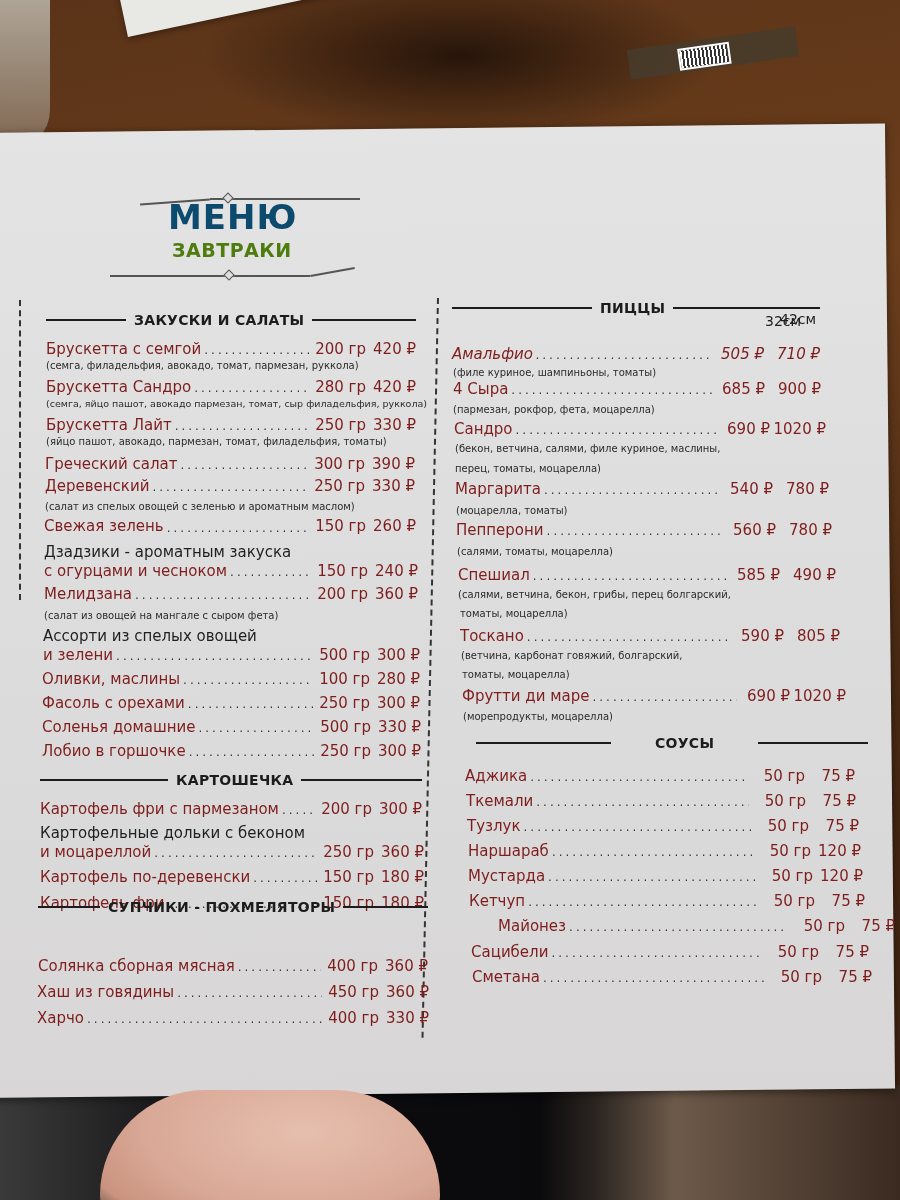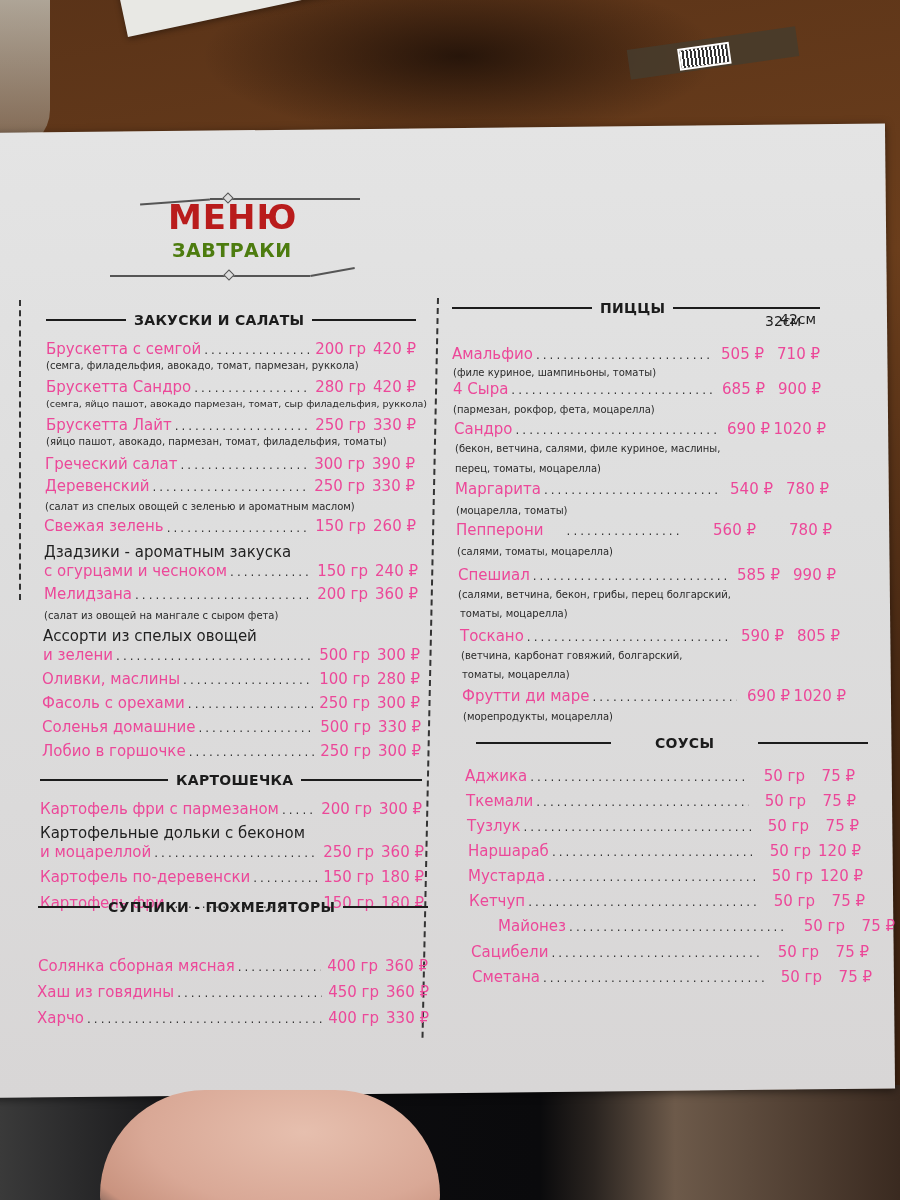--- a/index.html
+++ b/index.html
@@ -44,21 +44,21 @@
     position: absolute; left: -20px; top: 133px; width: 905px; height: 965px;
     background: linear-gradient(180deg, #e4e4e4 0%, #dedede 40%, #d8d6d6 100%);
     transform: rotate(-0.6deg); transform-origin: left top;
     box-shadow: 0 2px 8px rgba(0,0,0,0.5);
   }
   .header {
     position: absolute; left: 130px; top: 195px; width: 240px; height: 90px; text-align: center;
   }
   .header .title {
     font-family: "DejaVu Sans", sans-serif; font-weight: bold; font-size: 34px; letter-spacing: 1px;
-    position: absolute; left: 38px; top: 2px; color: #b91c1c;
+    position: absolute; left: 38px; top: 2px; color: #0c4a6e;
   }
   .header .subtitle {
     font-family: "DejaVu Sans", sans-serif; font-weight: bold; font-size: 19px;
     position: absolute; left: 42px; top: 44px; color: #4d7c0f; letter-spacing: 0.5px;
   }
   .deco-line { position: absolute; height: 2px; background: #555; }
   .deco-diamond {
     position: absolute; width: 6px; height: 6px; border: 1.5px solid #555; transform: rotate(45deg); background: #ddd;
   }
   .divider {
@@ -68,21 +68,21 @@
   .left-divider {
     position: absolute; left: 19px; top: 300px; width: 0; height: 300px; border-left: 2px dashed #333;
   }
   .section-head {
     position: absolute; display: flex; align-items: center; gap: 8px;
     font-weight: bold; font-size: 14px; letter-spacing: 0.3px; color: #1c1c1c;
   }
   .section-head .rule { height: 2.5px; background: #1c1c1c; flex: 1; }
   .row {
     position: absolute; display: flex; align-items: baseline;
-    font-size: 15px; color: #ec4899; white-space: nowrap;
+    font-size: 15px; color: #7f1d1d; white-space: nowrap;
   }
   .row .name { flex: 0 0 auto; }
   .row .dots {
     flex: 1 1 auto; overflow: hidden; margin: 0 3px; letter-spacing: 3px; color: #333; font-size: 12px;
   }
   .row .dots::before { content: "........................................................................................................"; }
   .row .weight { flex: 0 0 auto; width: 54px; text-align: right; }
   .row .price { flex: 0 0 auto; width: 50px; text-align: right; }
   .row .price2 { flex: 0 0 auto; width: 56px; text-align: right; }
   .desc { position: absolute; font-size: 10px; color: #2a2a2a; white-space: nowrap; }
@@ -278,21 +278,21 @@
 </div>
 
 <div class="section-head" style="left:452px;top:300px;width:368px;">
   <div class="rule" style="flex:0 0 140px;"></div>
   <span>ПИЦЦЫ</span>
   <div class="rule"></div>
 </div>
 <div class="size-header" style="left:721px;top:313px;margin-left:44px;">32см</div>
 <div class="size-header" style="left:780px;top:311px;">42см</div>
 
-<div class="row" style="left:452px;top:345px;width:368px;">
+<div class="row" style="left:452px;top:345px;width:368px;font-style:italic;">
   <span class="name">Амальфио</span>
     <span class="dots"></span>
   <span class="price">505 ₽</span>
     <span class="price2">710 ₽</span>
 </div>
 <div class="desc" style="left:453px;top:367px;">(филе куриное, шампиньоны, томаты)</div>
 
 <div class="row" style="left:453px;top:380px;width:368px;">
   <span class="name">4 Сыра</span>
     <span class="dots"></span>
@@ -311,33 +311,33 @@
 <div class="desc" style="left:455px;top:463px;">перец, томаты, моцарелла)</div>
 
 <div class="row" style="left:455px;top:480px;width:374px;">
   <span class="name">Маргарита</span>
     <span class="dots"></span>
   <span class="price">540 ₽</span>
     <span class="price2">780 ₽</span>
 </div>
 <div class="desc" style="left:456px;top:505px;">(моцарелла, томаты)</div>
 
-<div class="row" style="left:456px;top:521px;width:376px;gap:20px;">
+<div class="row" style="left:456px;top:521px;width:376px;">
   <span class="name">Пепперони</span>
     <span class="dots"></span>
   <span class="price">560 ₽</span>
     <span class="price2">780 ₽</span>
 </div>
 <div class="desc" style="left:457px;top:546px;">(салями, томаты, моцарелла)</div>
 
 <div class="row" style="left:458px;top:566px;width:378px;">
   <span class="name">Спешиал</span>
     <span class="dots"></span>
   <span class="price">585 ₽</span>
-    <span class="price2">990 ₽</span>
+    <span class="price2">490 ₽</span>
 </div>
 <div class="desc" style="left:458px;top:589px;">(салями, ветчина, бекон, грибы, перец болгарский,</div>
 <div class="desc" style="left:460px;top:608px;">томаты, моцарелла)</div>
 
 <div class="row" style="left:460px;top:627px;width:380px;">
   <span class="name">Тоскано</span>
     <span class="dots"></span>
   <span class="price">590 ₽</span>
     <span class="price2">805 ₽</span>
 </div>

